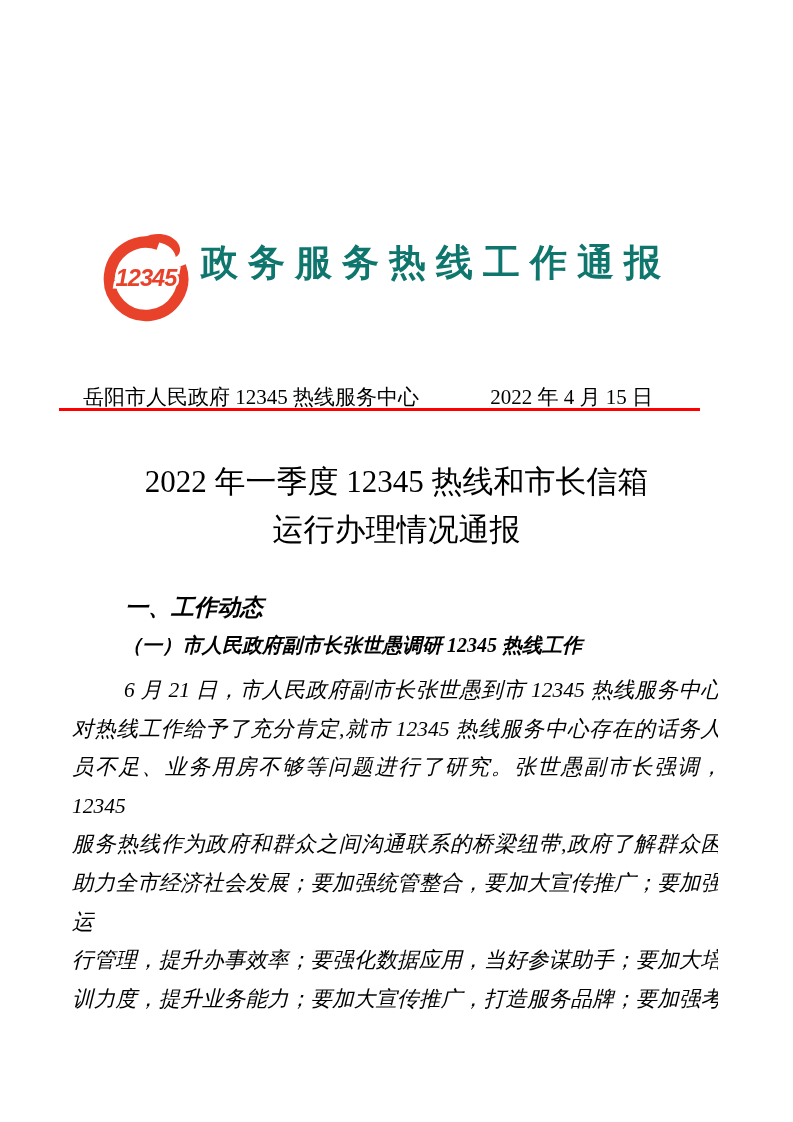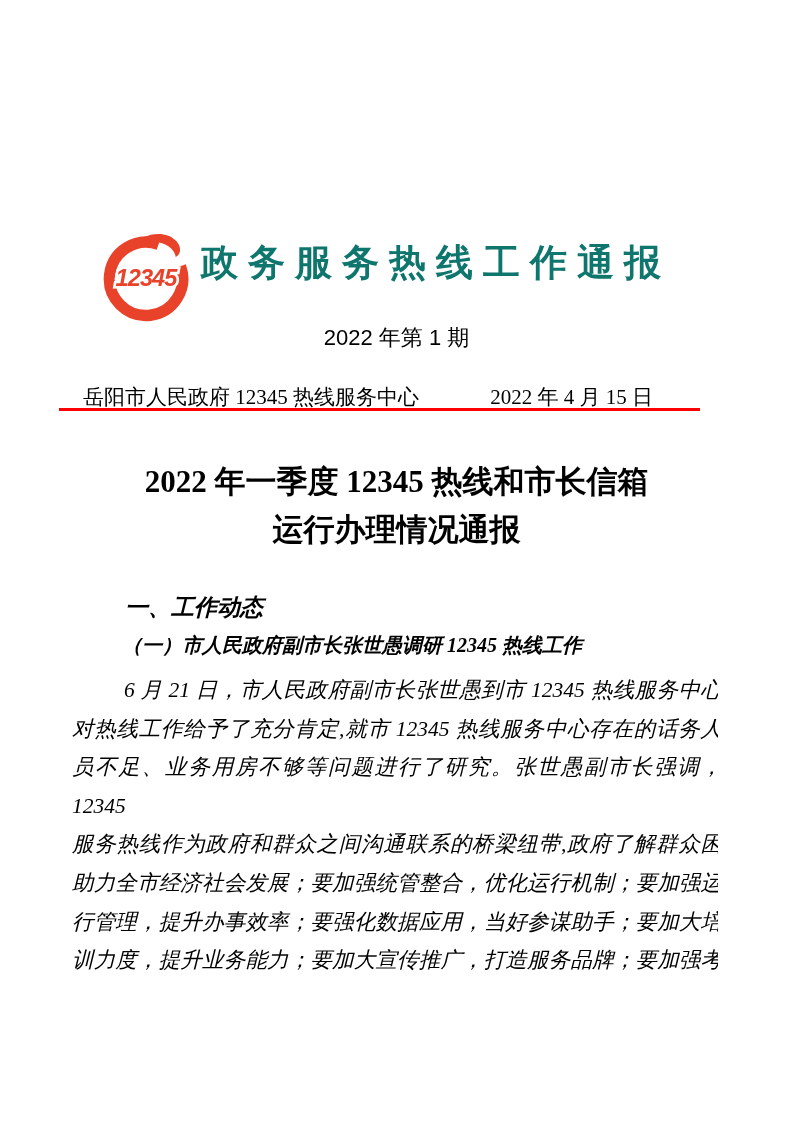--- a/index.html
+++ b/index.html
@@ -30,21 +30,21 @@
     font-size:21px;line-height:24px;
     font-family:"Liberation Serif", serif;
   }
   .red-rule{
     position:absolute;left:59px;top:408px;width:641px;height:3px;
     background:#fe0000;
   }
   
   .doc-title{
     position:absolute;left:0;top:458px;width:793px;
-    text-align:center;font-weight:bold;
+    text-align:center;font-weight:normal;
     font-size:31px;line-height:48px;
     font-family:"Liberation Serif", serif;
   }
   
   .section{position:absolute;left:72px;top:593px;width:650px;font-style:italic;}
   .sec-heading{
     padding-left:53px;
     font-family:"Liberation Sans", sans-serif;
     font-weight:bold;font-size:23px;line-height:28px;
   }
@@ -73,21 +73,20 @@
 
       <path d="M 40 19 C 50 3, 78 -1, 90 13 C 96 20, 95 28, 89 31
                C 88 20, 72 10, 56 15 C 49 17, 44 20, 40 19 Z" fill="#e8432a"></path>
 
       <text x="55" y="64" text-anchor="middle" font-family="Liberation Sans, sans-serif" font-size="27" font-style="italic" font-weight="bold" letter-spacing="-1" fill="#e8432a" stroke="#ffffff" stroke-width="6" paint-order="stroke">12345</text>
     </svg>
   </div>
 
   <div class="masthead-title">政务服务热线工作通报</div>
 
-  <div class="issue-line">2022 年第 1 期</div>
 
   <div class="pub-row">
     <span>岳阳市人民政府 12345 热线服务中心</span>
     <span>2022 年 4 月 15 日</span>
   </div>
 
   <div class="red-rule"></div>
 
   <div class="doc-title">
     <div>2022 年一季度 12345 热线和市长信箱</div>
@@ -96,19 +95,19 @@
 
   <div class="section">
     <div class="sec-heading">一、工作动态</div>
     <div class="sec-subheading">（一）市人民政府副市长张世愚调研 12345 热线工作</div>
 
     <div class="body-text">
       <div class="body-line first">6 月 21 日，市人民政府副市长张世愚到市 12345 热线服务中心</div>
       <div class="body-line">对热线工作给予了充分肯定,就市 12345 热线服务中心存在的话务人</div>
       <div class="body-line">员不足、业务用房不够等问题进行了研究。张世愚副市长强调，12345</div>
       <div class="body-line">服务热线作为政府和群众之间沟通联系的桥梁纽带,政府了解群众困</div>
-      <div class="body-line">助力全市经济社会发展；要加强统管整合，优化运行机制；要加强运</div>
+      <div class="body-line">助力全市经济社会发展；要加强统管整合，要加大宣传推广；要加强运</div>
       <div class="body-line">行管理，提升办事效率；要强化数据应用，当好参谋助手；要加大培</div>
       <div class="body-line">训力度，提升业务能力；要加大宣传推广，打造服务品牌；要加强考</div>
     </div>
   </div>
 
 </div>
 
 </body></html>

